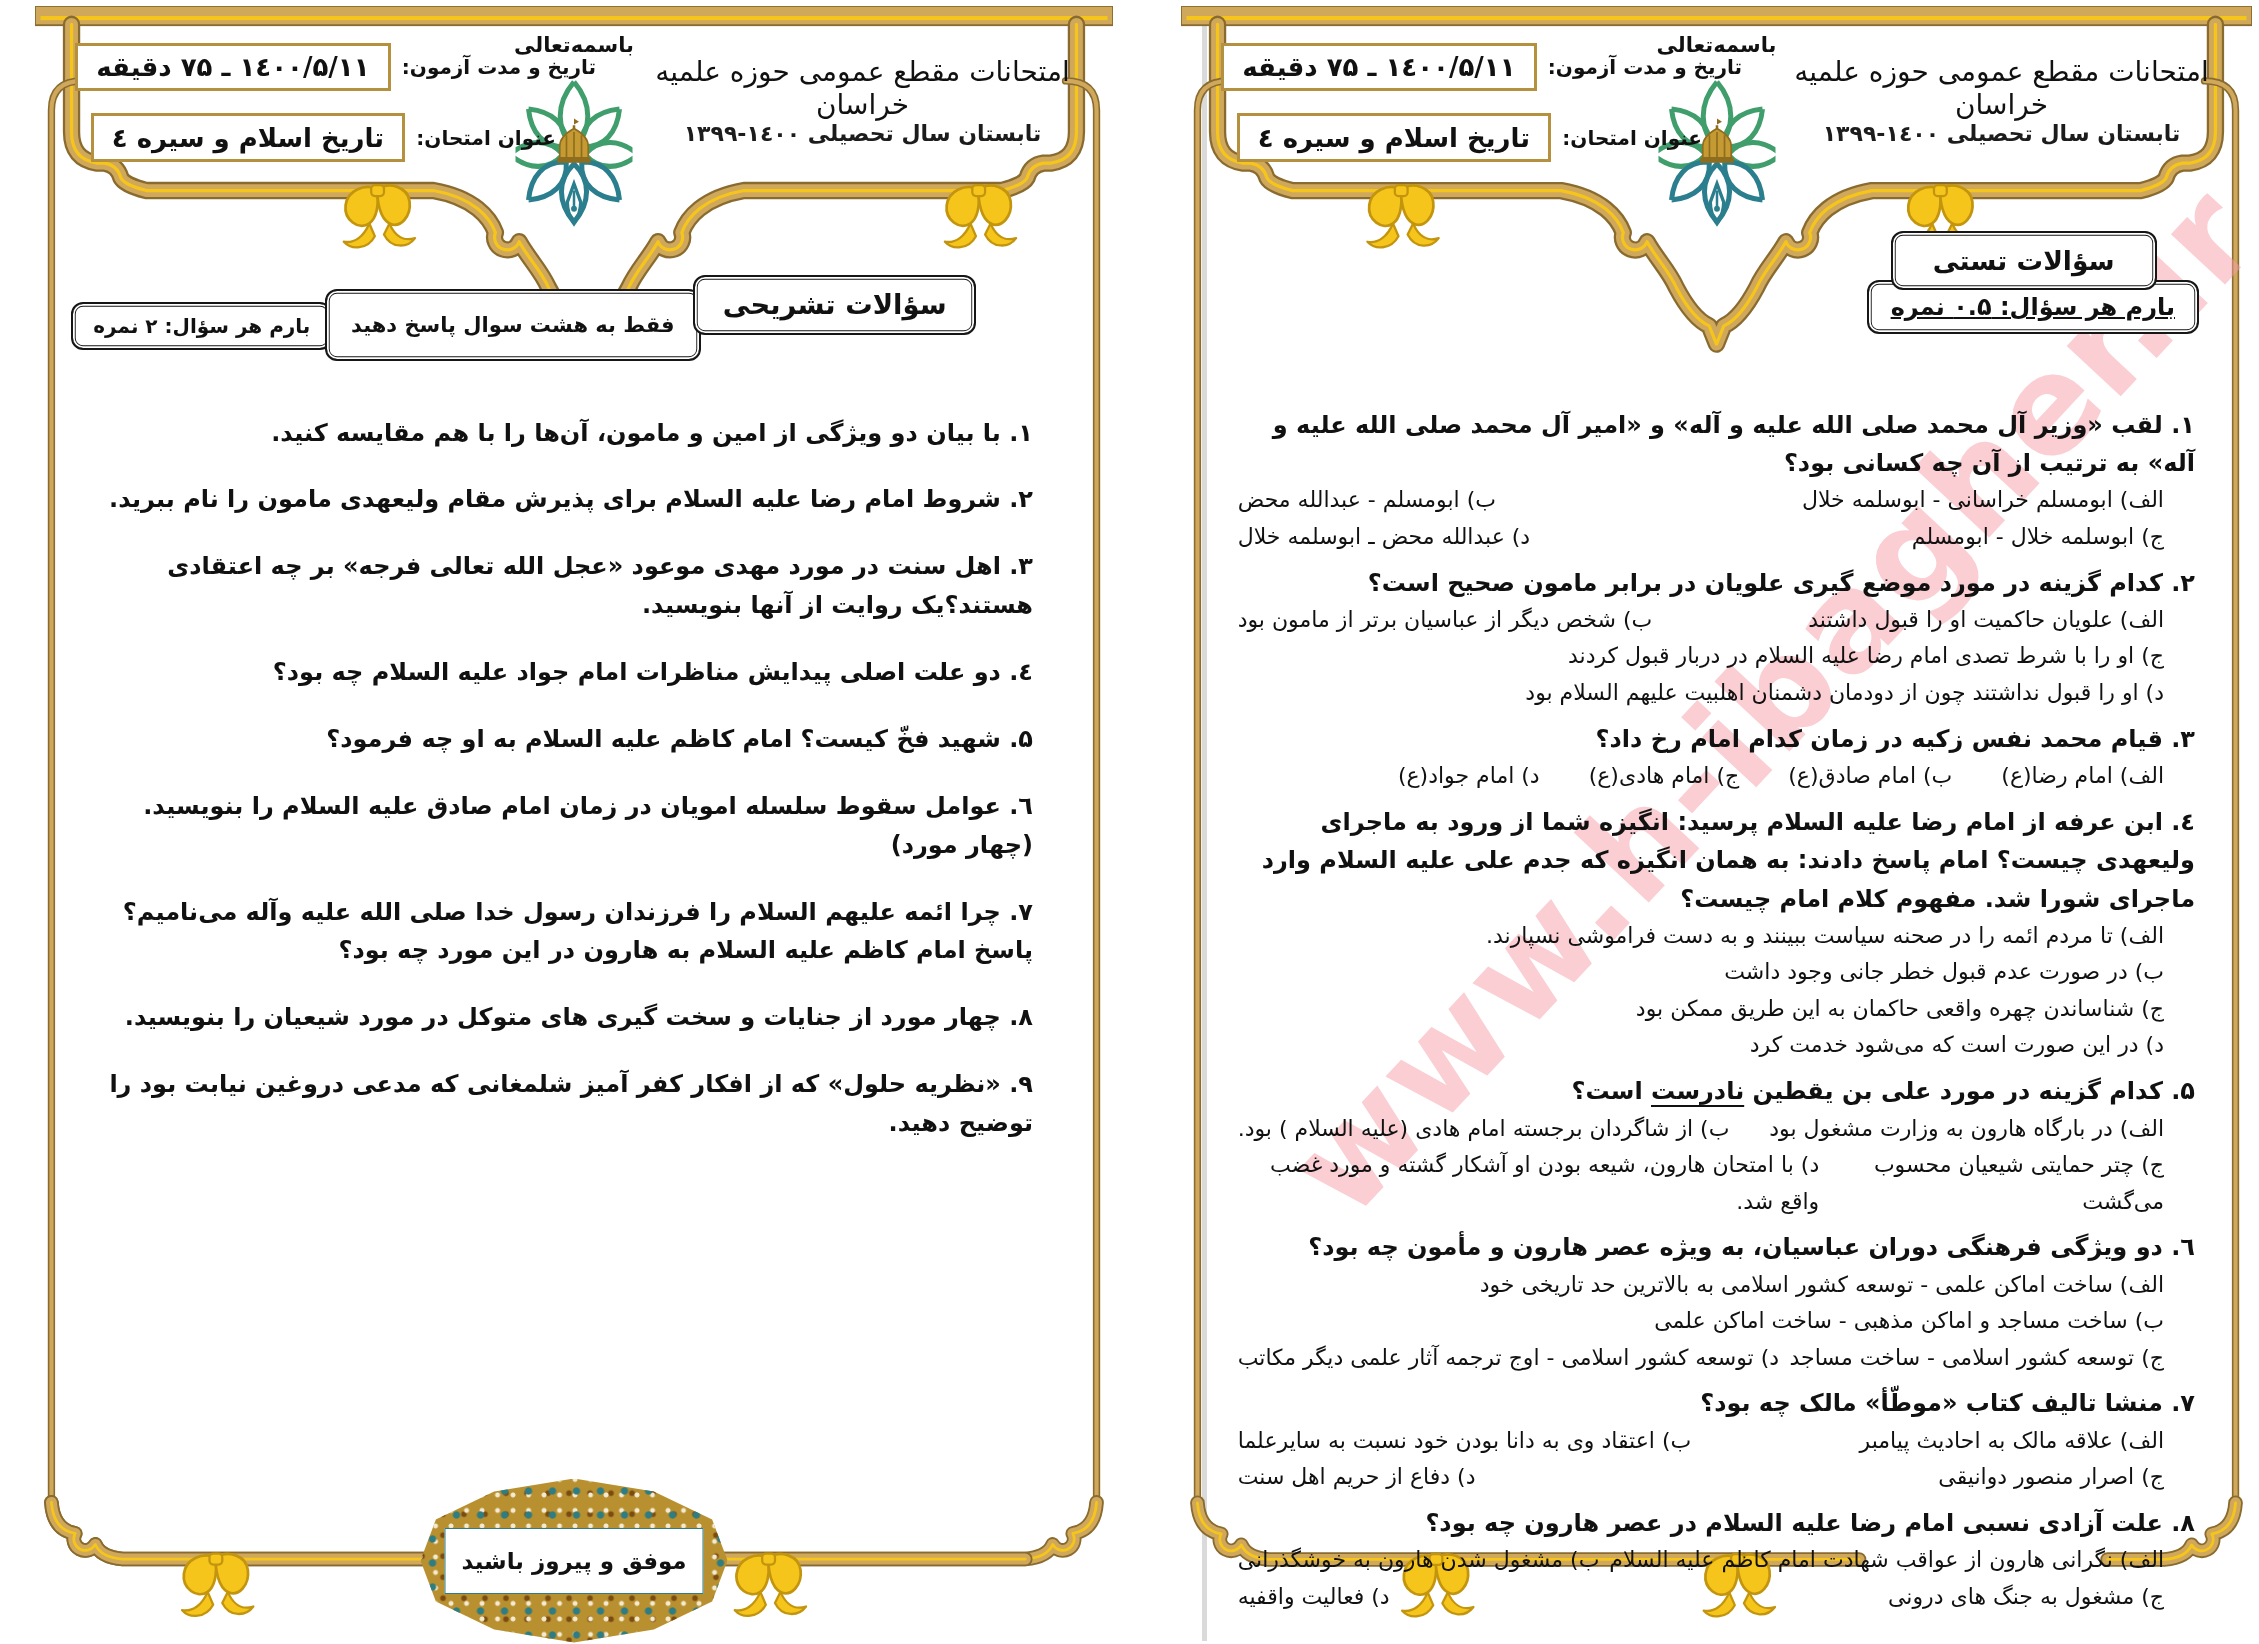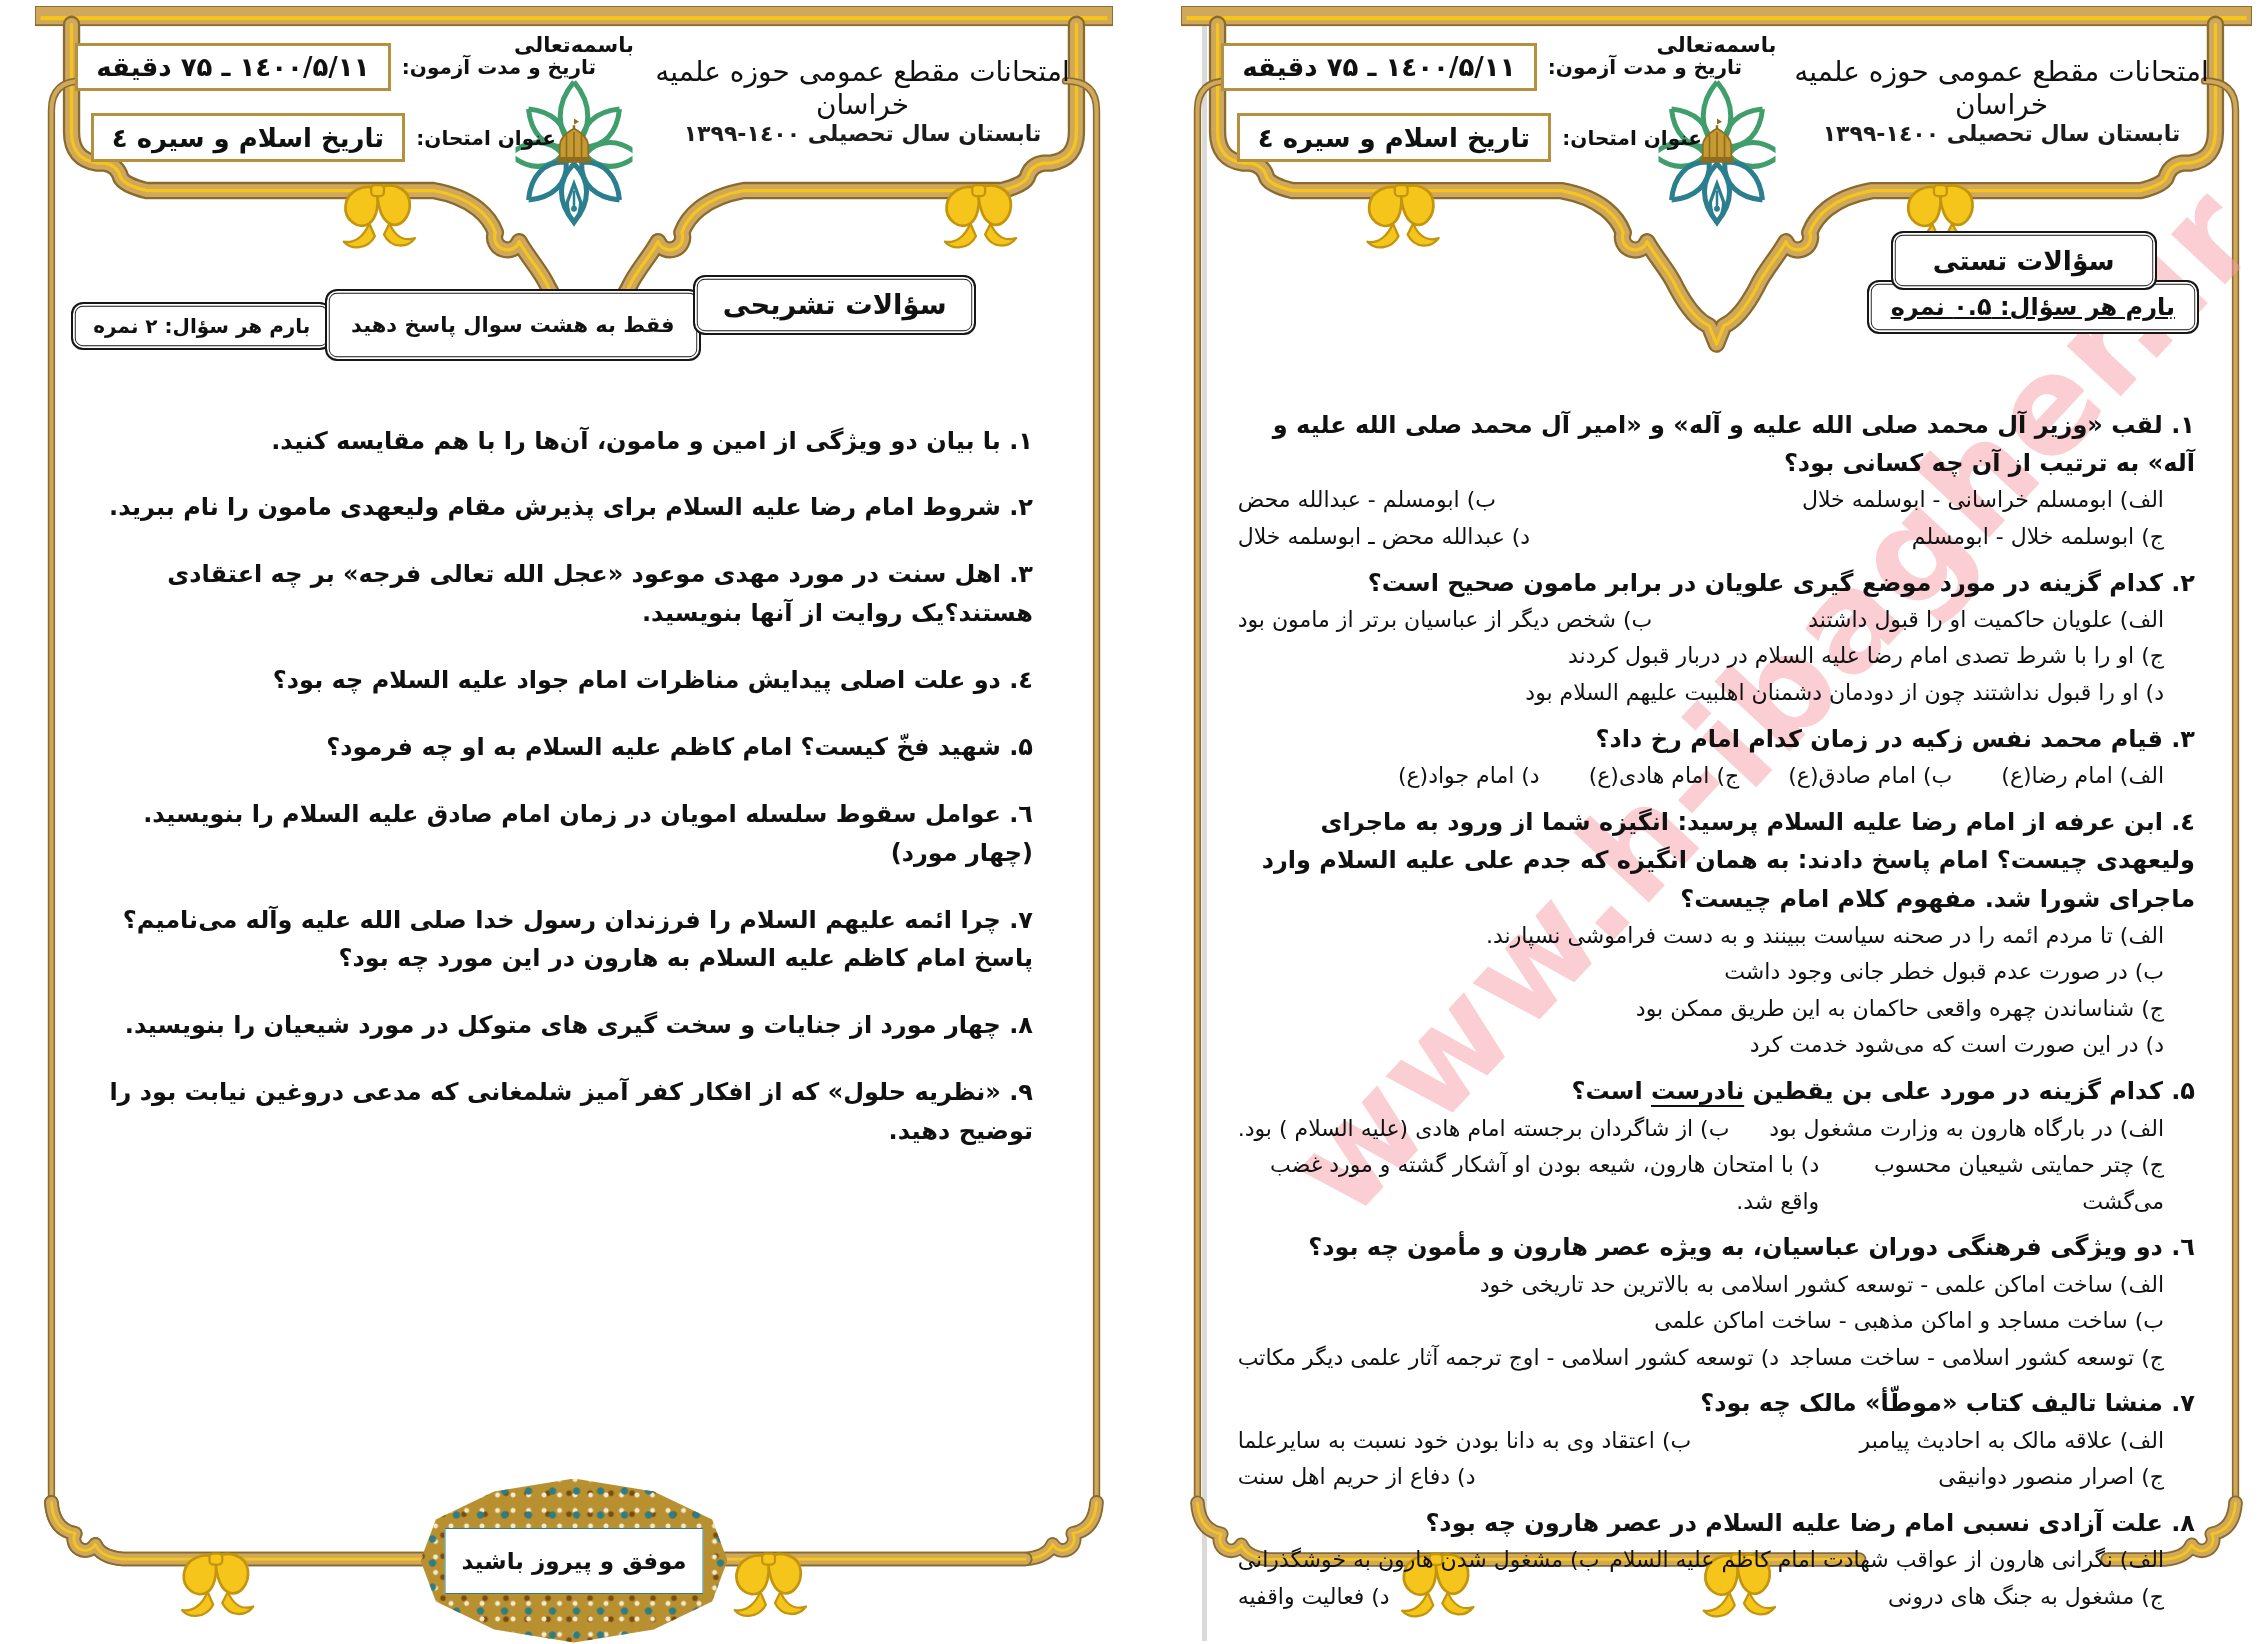--- a/index.html
+++ b/index.html
@@ -40,21 +40,21 @@
   .sec-left{position:absolute;top:269px;right:137px;display:flex;align-items:flex-start;z-index:3;}
   .sec-left .main{font-size:27.4px;padding:12.8px 27.4px;position:relative;z-index:3;}
   .sec-left .instr{font-size:21px;padding:22px 24px;margin-top:14.6px;margin-right:-7.3px;position:relative;z-index:2;}
   .sec-left .score{font-size:20px;padding:10px 20px;margin-top:27.4px;margin-right:-7.3px;position:relative;z-index:1;}
   .sec-right{position:absolute;top:225px;right:53px;display:flex;flex-direction:column;align-items:center;z-index:3;}
   .sec-right .main{font-size:26.5px;padding:12px 40px;position:relative;z-index:2;}
   .sec-right .score{font-size:24px;padding:11px 22px;margin-top:-9.1px;margin-left:18.3px;position:relative;z-index:1;text-decoration:underline;}
 
   
   #essay-questions{position:absolute;top:408px;right:80px;left:73px;}
-  .eq{font-size:24px;font-weight:bold;line-height:1.62;margin:8px 0 28px 0;text-align:right;}
+  .eq{font-size:24px;font-weight:bold;line-height:1.62;margin:0 0 28px 0;text-align:right;}
   #test-questions{position:absolute;top:400px;right:57px;left:53px;}
   .tq{margin-bottom:8.2px;}
   .tq-stem{font-size:24px;font-weight:bold;line-height:1.6;text-align:right;}
   .tq-stem u{text-underline-offset:5.5px;}
   .opt-row{display:flex;font-size:22px;line-height:1.66;padding-right:31px;padding-left:3.7px;}
   .opt-row.split{justify-content:space-between;}
   .opt-row.inline{gap:49px;justify-content:flex-start;}
   .opt-row.right{justify-content:flex-start;}
 
   

